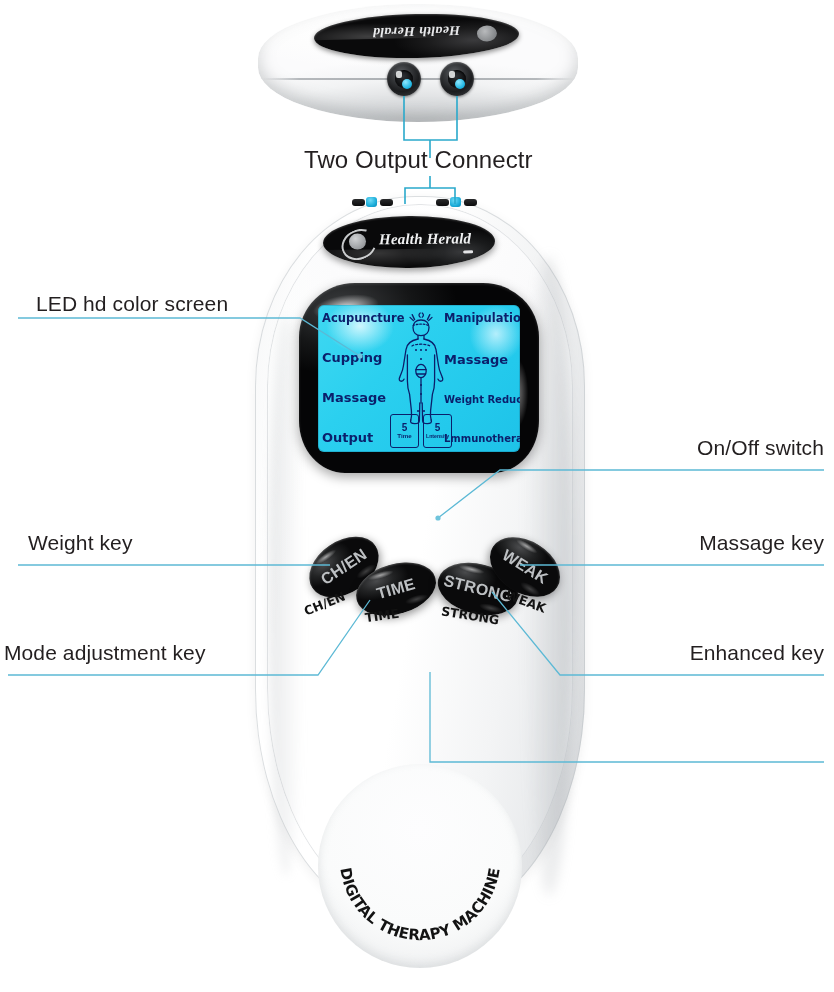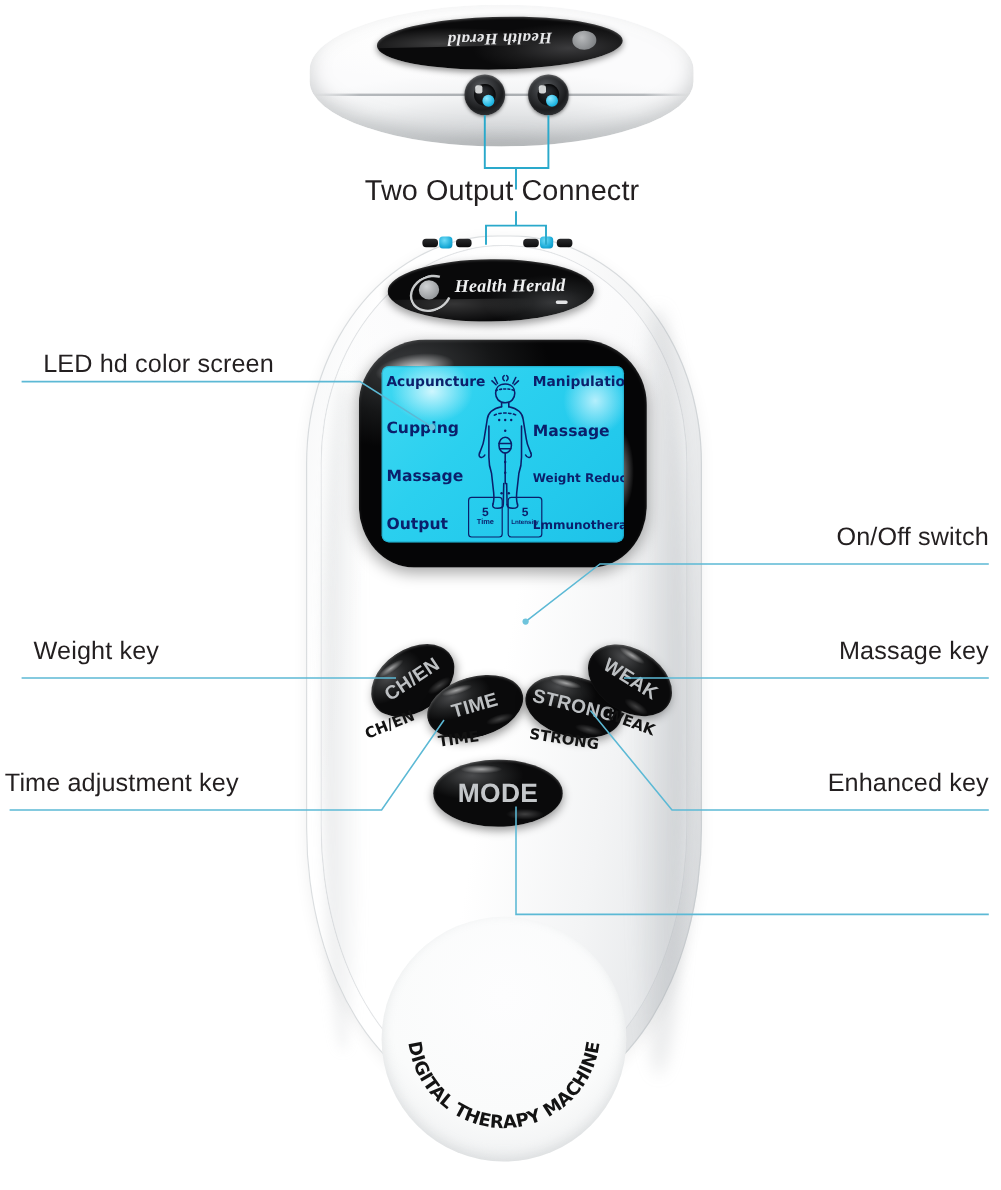--- a/index.html
+++ b/index.html
@@ -294,25 +294,20 @@
     <div class="btn" id="btn-strong">
       <div class="glint"></div>
         <div class="glint2"></div>
       <span class="lbl">STRONG</span>
     </div>
     <div class="btn" id="btn-weak">
       <div class="glint"></div>
         <div class="glint2"></div>
       <span class="lbl">WEAK</span>
     </div>
-    <div class="btn" id="btn-mode">
-      <div class="glint"></div>
-        <div class="glint2"></div>
-      <span class="lbl">MODE</span>
-    </div>
 
     <div class="keytag" style="left:48px;top:400px;transform:rotate(-22deg);">CH/EN</div>
     <div class="keytag" style="left:110px;top:412px;transform:rotate(-8deg);">TIME</div>
     <div class="keytag" style="left:186px;top:412px;transform:rotate(9deg);">STRONG</div>
     <div class="keytag" style="left:250px;top:398px;transform:rotate(20deg);">WEAK</div>
 
     <div class="footarc">
       <div class="rim"></div>
       <svg viewBox="0 0 204 204" style="position:absolute;left:0;top:0;width:204px;height:204px;">
         <defs>
@@ -353,19 +348,19 @@
     <g fill="#6fc4dc">
       <circle cx="360" cy="356" r="2.6"></circle>
       <circle cx="438" cy="518" r="2.6"></circle>
     </g>
   </svg>
 
   <div class="anno" style="left:304px;top:146px;font-size:24px;">Two Output Connectr</div>
 
   <div class="anno" style="left:36px;top:292px;">LED hd color screen</div>
   <div class="anno" style="left:28px;top:531px;">Weight key</div>
-  <div class="anno" style="left:4px;top:641px;">Time adjustment key</div>
+  <div class="anno" style="left:4px;top:641px;">Mode adjustment key</div>
 
   <div class="anno r" style="right:10px;top:436px;">On/Off switch</div>
   <div class="anno r" style="right:10px;top:531px;">Massage key</div>
   <div class="anno r" style="right:10px;top:641px;">Enhanced key</div>
 
 </div>
 
 </body></html>

